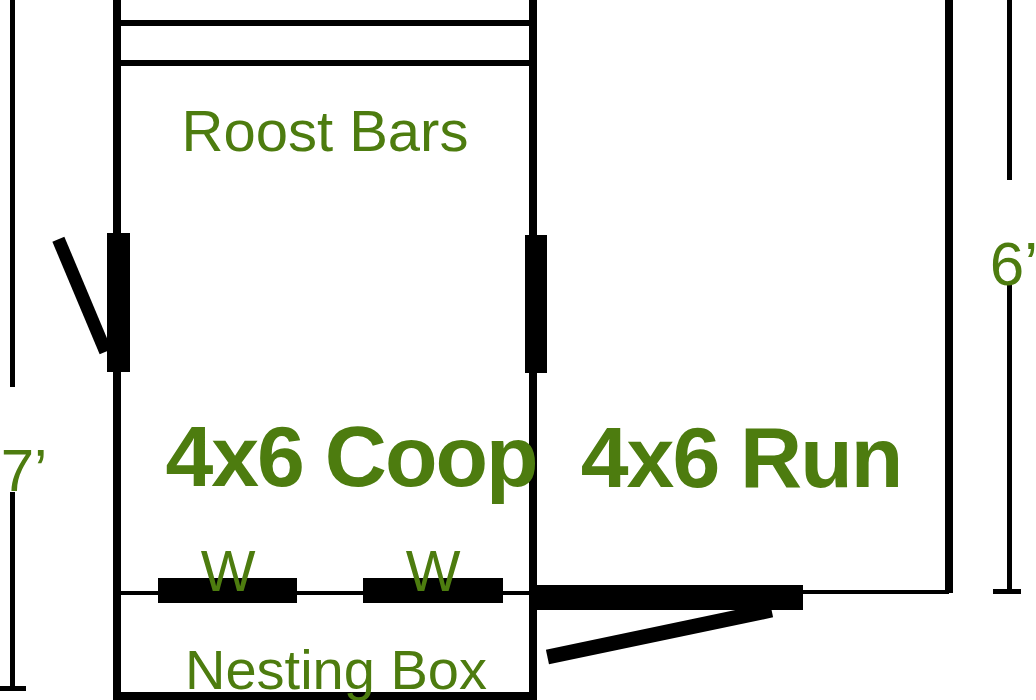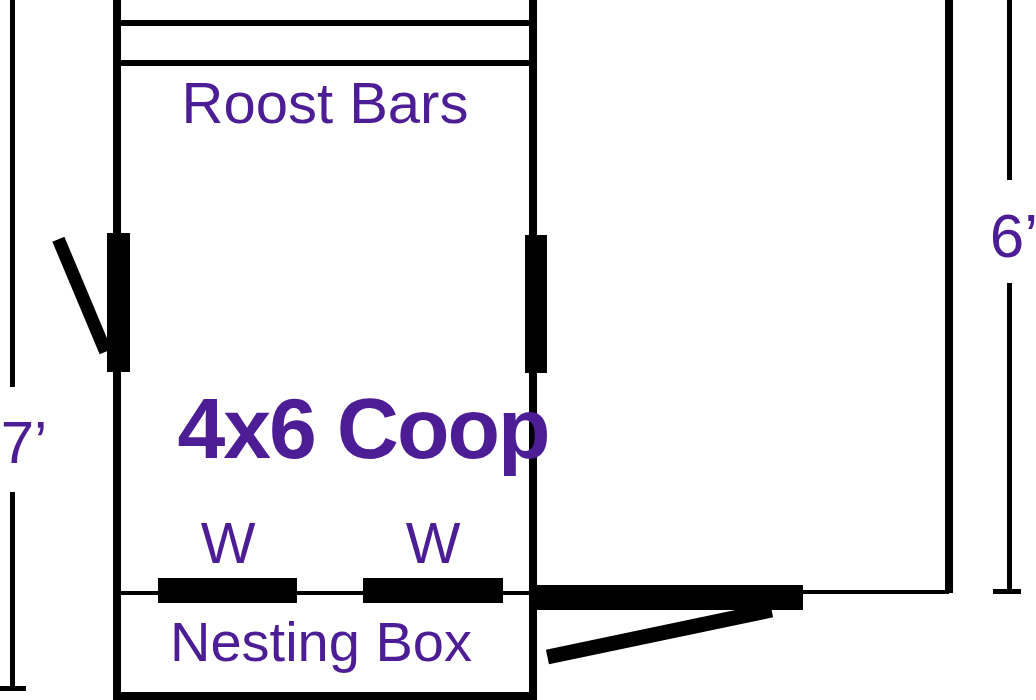--- a/index.html
+++ b/index.html
@@ -6,25 +6,26 @@
   .canvas{
     position:relative;
     width:1036px;height:700px;
     background:#fff;
     overflow:hidden;
     font-family:"Liberation Sans",sans-serif;
   }
   .ink{position:absolute;background:#000;}
   .label{
     position:absolute;
-    color:#4c1d95;
+    color:#4d7c0f;
     text-align:center;
     line-height:1;
     white-space:nowrap;
     font-family:"Liberation Sans",sans-serif;
+    margin-top:28px;
   }
   .bold{font-weight:bold;letter-spacing:-2px;}
 
   
   #dimLT{left:10px;top:0;width:5px;height:387px;}
   #dimLB{left:10px;top:492px;width:5px;height:196px;}
   #dimLTick{left:0;top:686px;width:26px;height:5px;}
   #lbl7{left:-4px;top:413px;width:56px;font-size:60px;}
 
   
@@ -33,30 +34,30 @@
   #wallB{left:113px;top:692px;width:424px;height:8px;}
   #roostLine1{left:113px;top:20px;width:424px;height:6px;}
   #roostLine2{left:113px;top:60px;width:424px;height:6px;}
   #lblRoost{left:121px;top:74px;width:408px;font-size:58px;}
 
   #doorLBar{left:107px;top:233px;width:23px;height:139px;}
   #doorLSwing{left:21px;top:289px;width:122px;height:13px;transform:rotate(67.2deg);}
   #doorRBar{left:525px;top:235px;width:22px;height:138px;}
 
   #lblModel{left:121px;top:251px;width:408px;font-size:100px;}
-  #lblCoopSize{left:133px;top:385px;width:460px;font-size:86px;text-align:center;}
+  #lblCoopSize{left:121px;top:385px;width:460px;font-size:86px;text-align:center;}
   #lblRunSize{left:537px;top:386px;width:408px;font-size:86px;}
 
   
   #nestLine{left:121px;top:591px;width:408px;height:4px;}
   #win1{left:158px;top:578px;width:139px;height:25px;}
   #win2{left:363px;top:578px;width:140px;height:25px;}
   #lblW1{left:158px;top:514px;width:140px;font-size:58px;}
   #lblW2{left:363px;top:514px;width:140px;font-size:58px;}
-  #lblNest{left:117px;top:614px;width:408px;font-size:56px;}
+  #lblNest{left:132px;top:614px;width:408px;font-size:56px;}
 
   
   #wallRunR{left:945px;top:0;width:8px;height:593px;}
   #runBottom{left:537px;top:590px;width:412px;height:4px;}
   #runDoorBar{left:530px;top:585px;width:273px;height:25px;}
   #runDoorSwing{left:545px;top:626px;width:229px;height:15px;transform:rotate(-11.85deg);}
 
   
   #dimRT{left:1007px;top:0;width:5px;height:180px;}
   #dimRB{left:1007px;top:283px;width:5px;height:309px;}
@@ -79,20 +80,21 @@
 
   <div class="ink" id="roostLine1"></div>
   <div class="ink" id="roostLine2"></div>
   <div class="label" id="lblRoost">Roost Bars</div>
 
   <div class="ink" id="doorLBar"></div>
   <div class="ink" id="doorLSwing"></div>
   <div class="ink" id="doorRBar"></div>
 
   <div class="label bold" id="lblCoopSize">4x6 Coop</div>
+  <div class="label bold" id="lblRunSize">4x6 Run</div>
 
   <div class="ink" id="nestLine"></div>
   <div class="ink" id="win1"></div>
   <div class="ink" id="win2"></div>
   <div class="label" id="lblW1">W</div>
   <div class="label" id="lblW2">W</div>
   <div class="label" id="lblNest">Nesting Box</div>
 
   <div class="ink" id="wallRunR"></div>
   <div class="ink" id="runBottom"></div>

